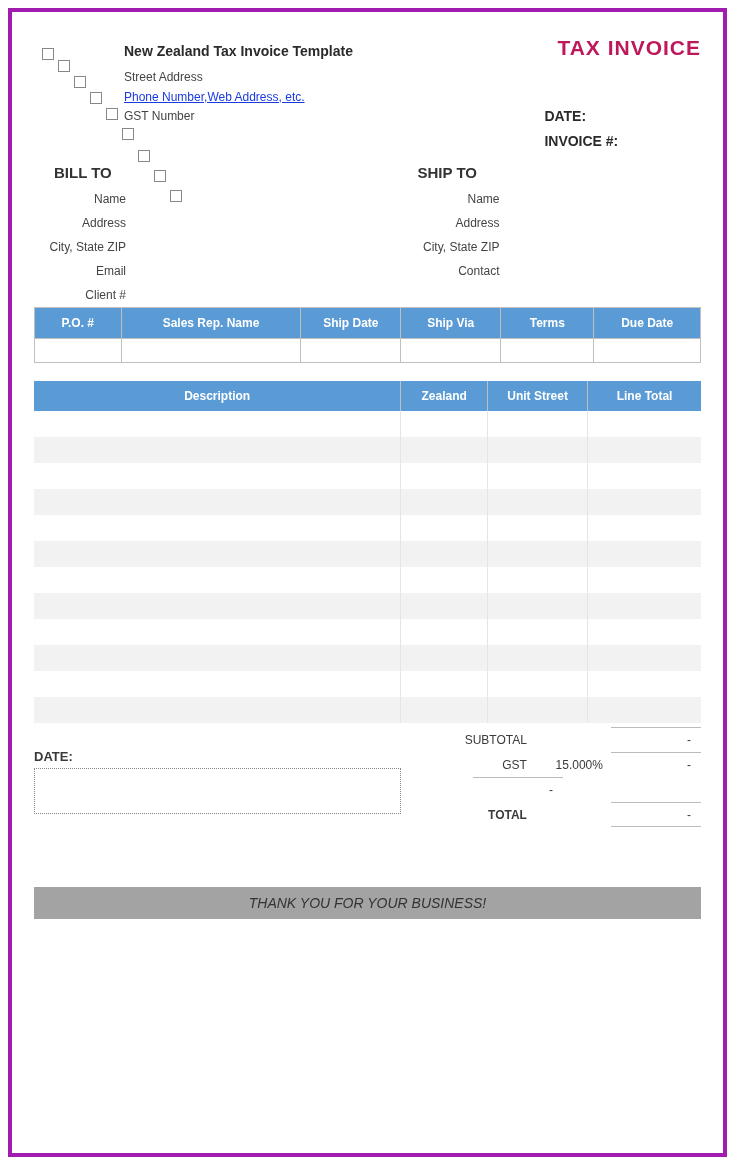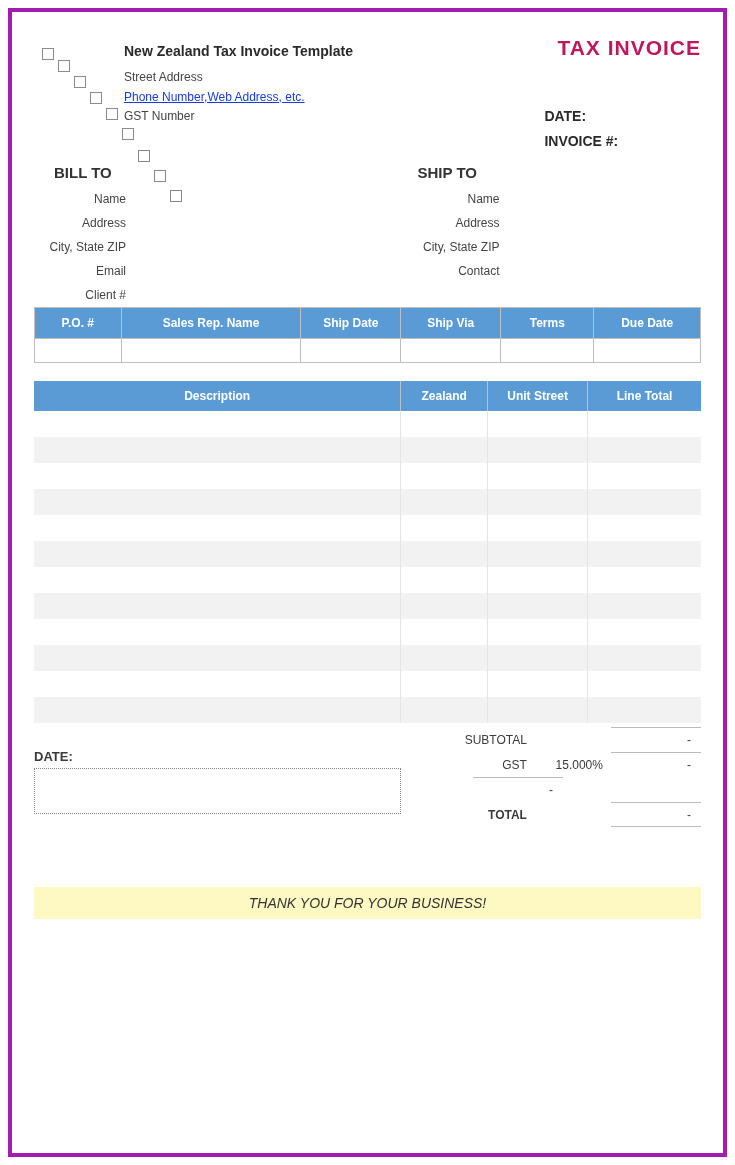--- a/index.html
+++ b/index.html
@@ -179,21 +179,21 @@
     display: flex;
     align-items: center;
     justify-content: flex-end;
   }
   .totals-row.underline .tval { border-bottom: 1px solid #bbb; }
   .thankyou {
     text-align: center;
     font-style: italic;
     font-size: 14px;
     color: #333;
-    background: #fef9c3;
+    background: #a3a3a3;
     padding: 8px 0;
     margin-top: 60px;
   }
 </style>
 </head>
 <body>
 
 <div class="frame">
 
   <div class="deco" style="top:36px; left:30px;"></div>

